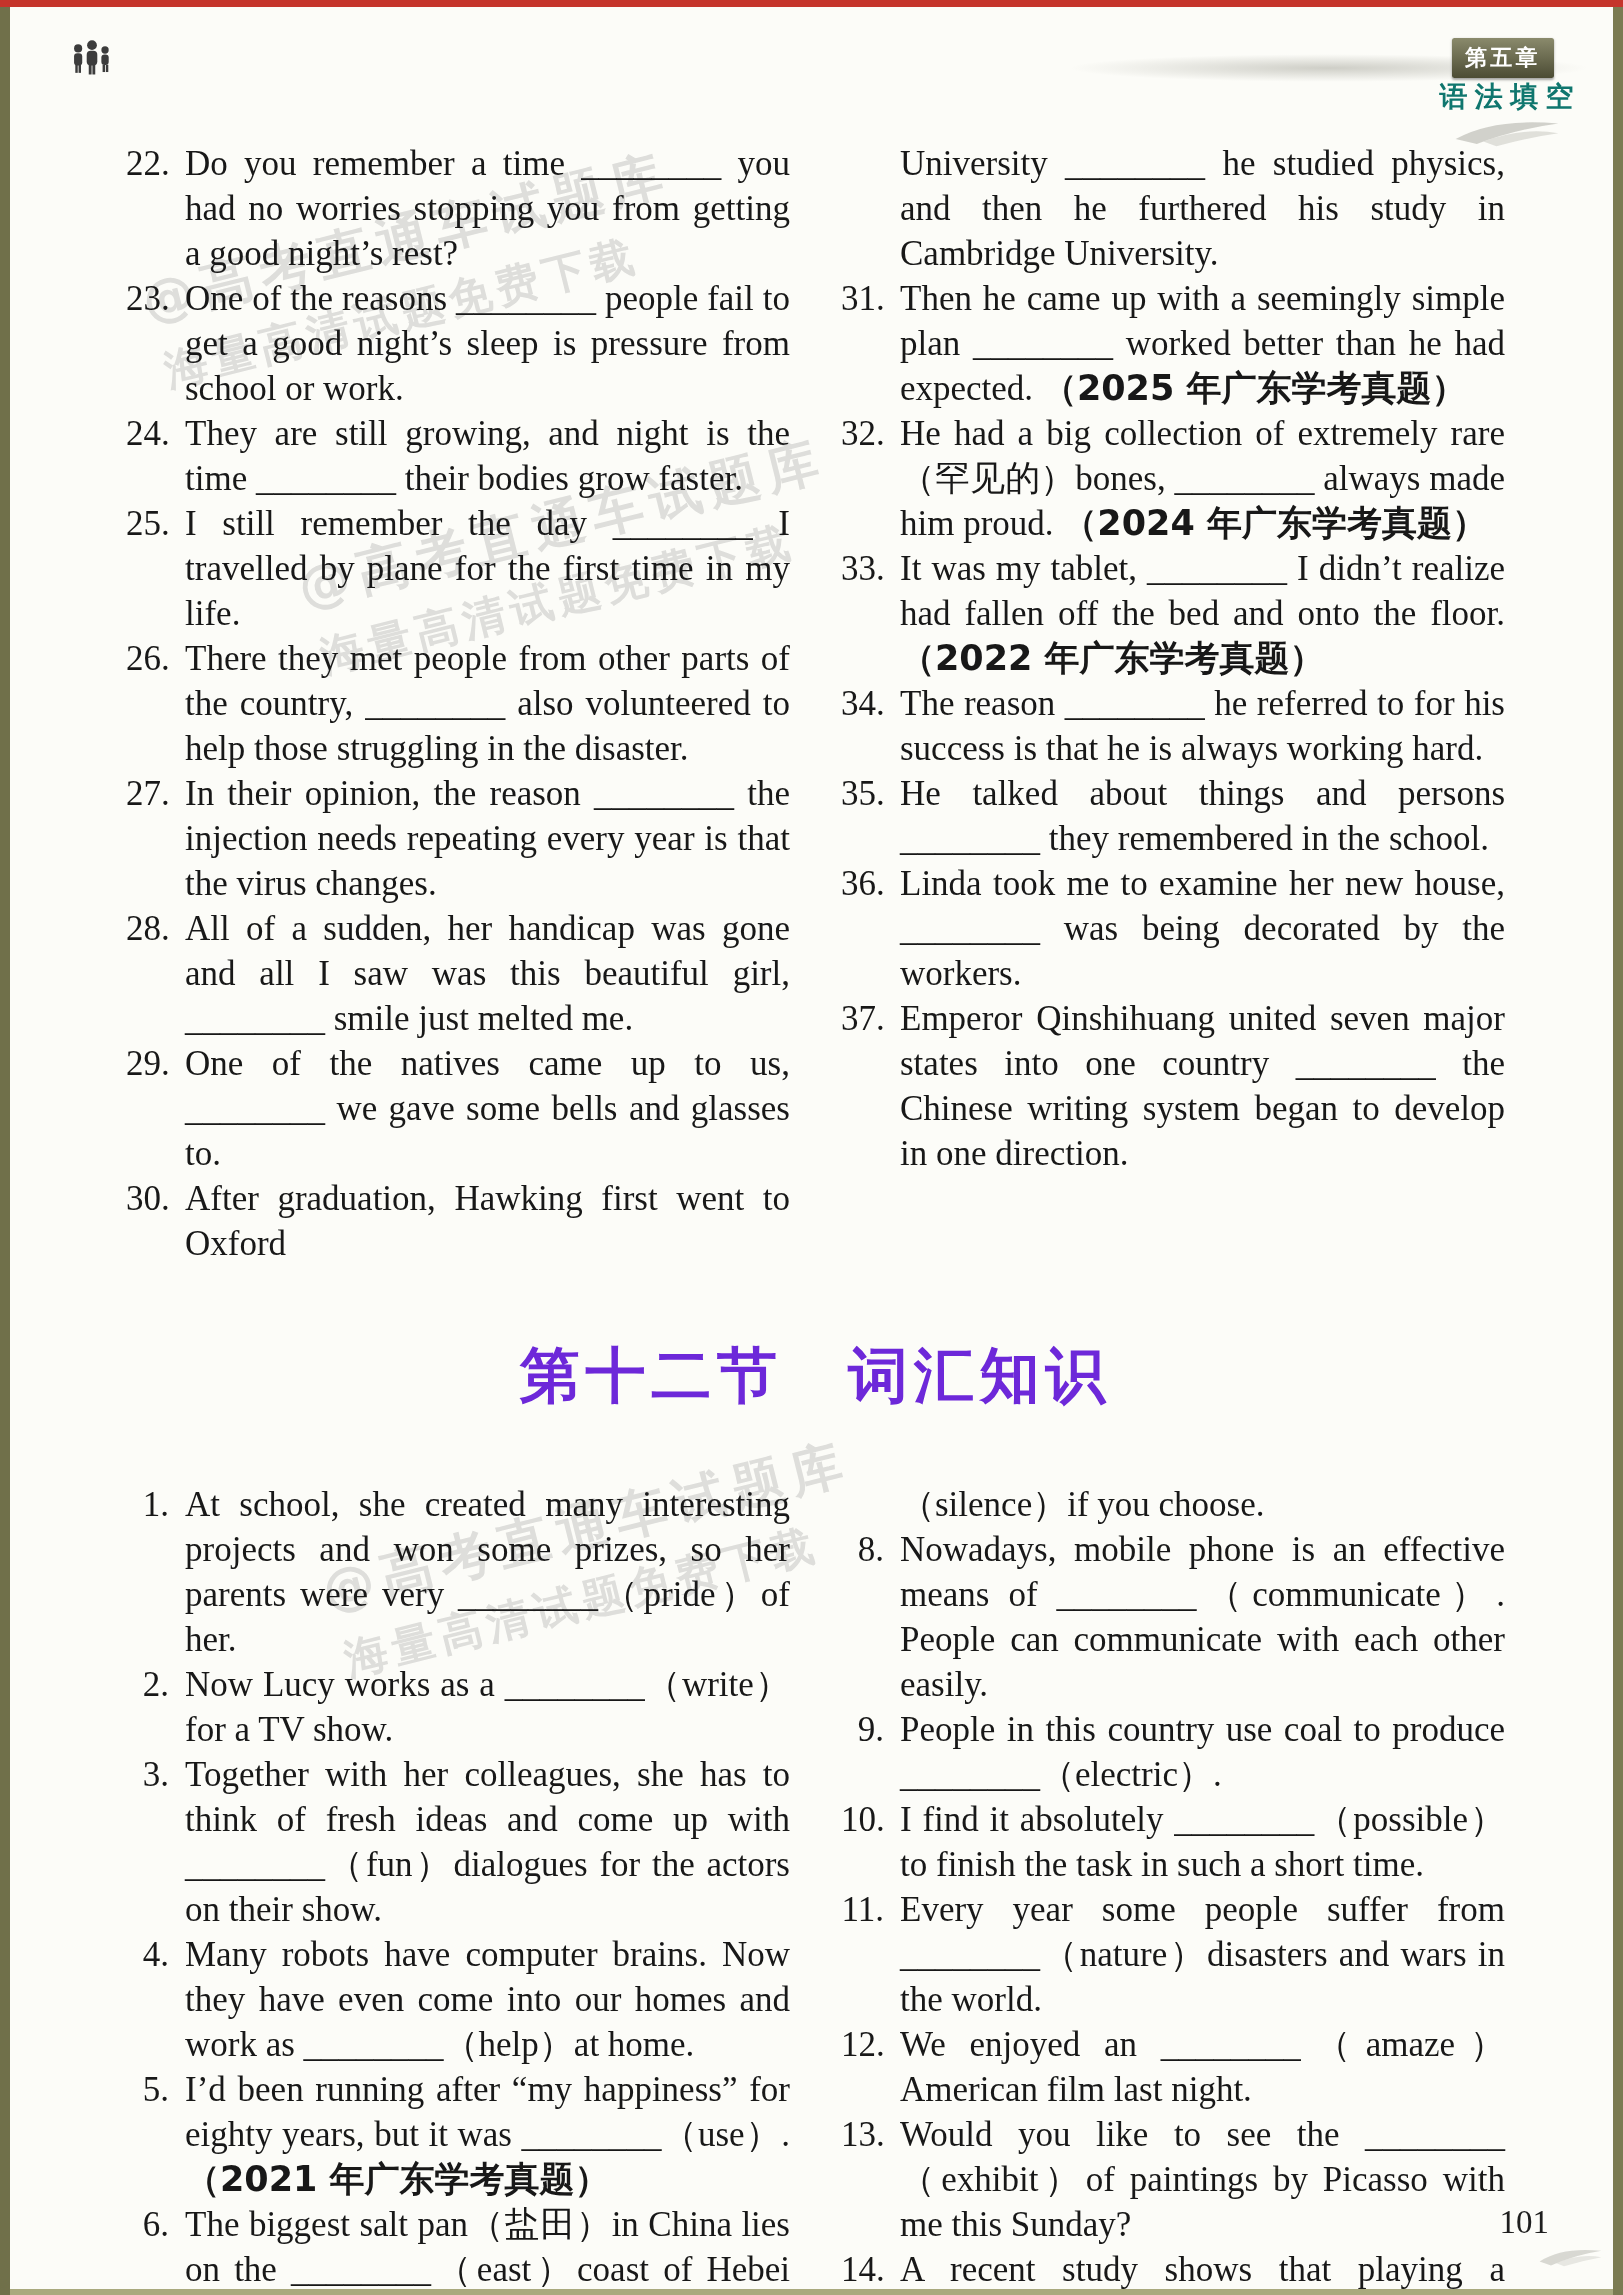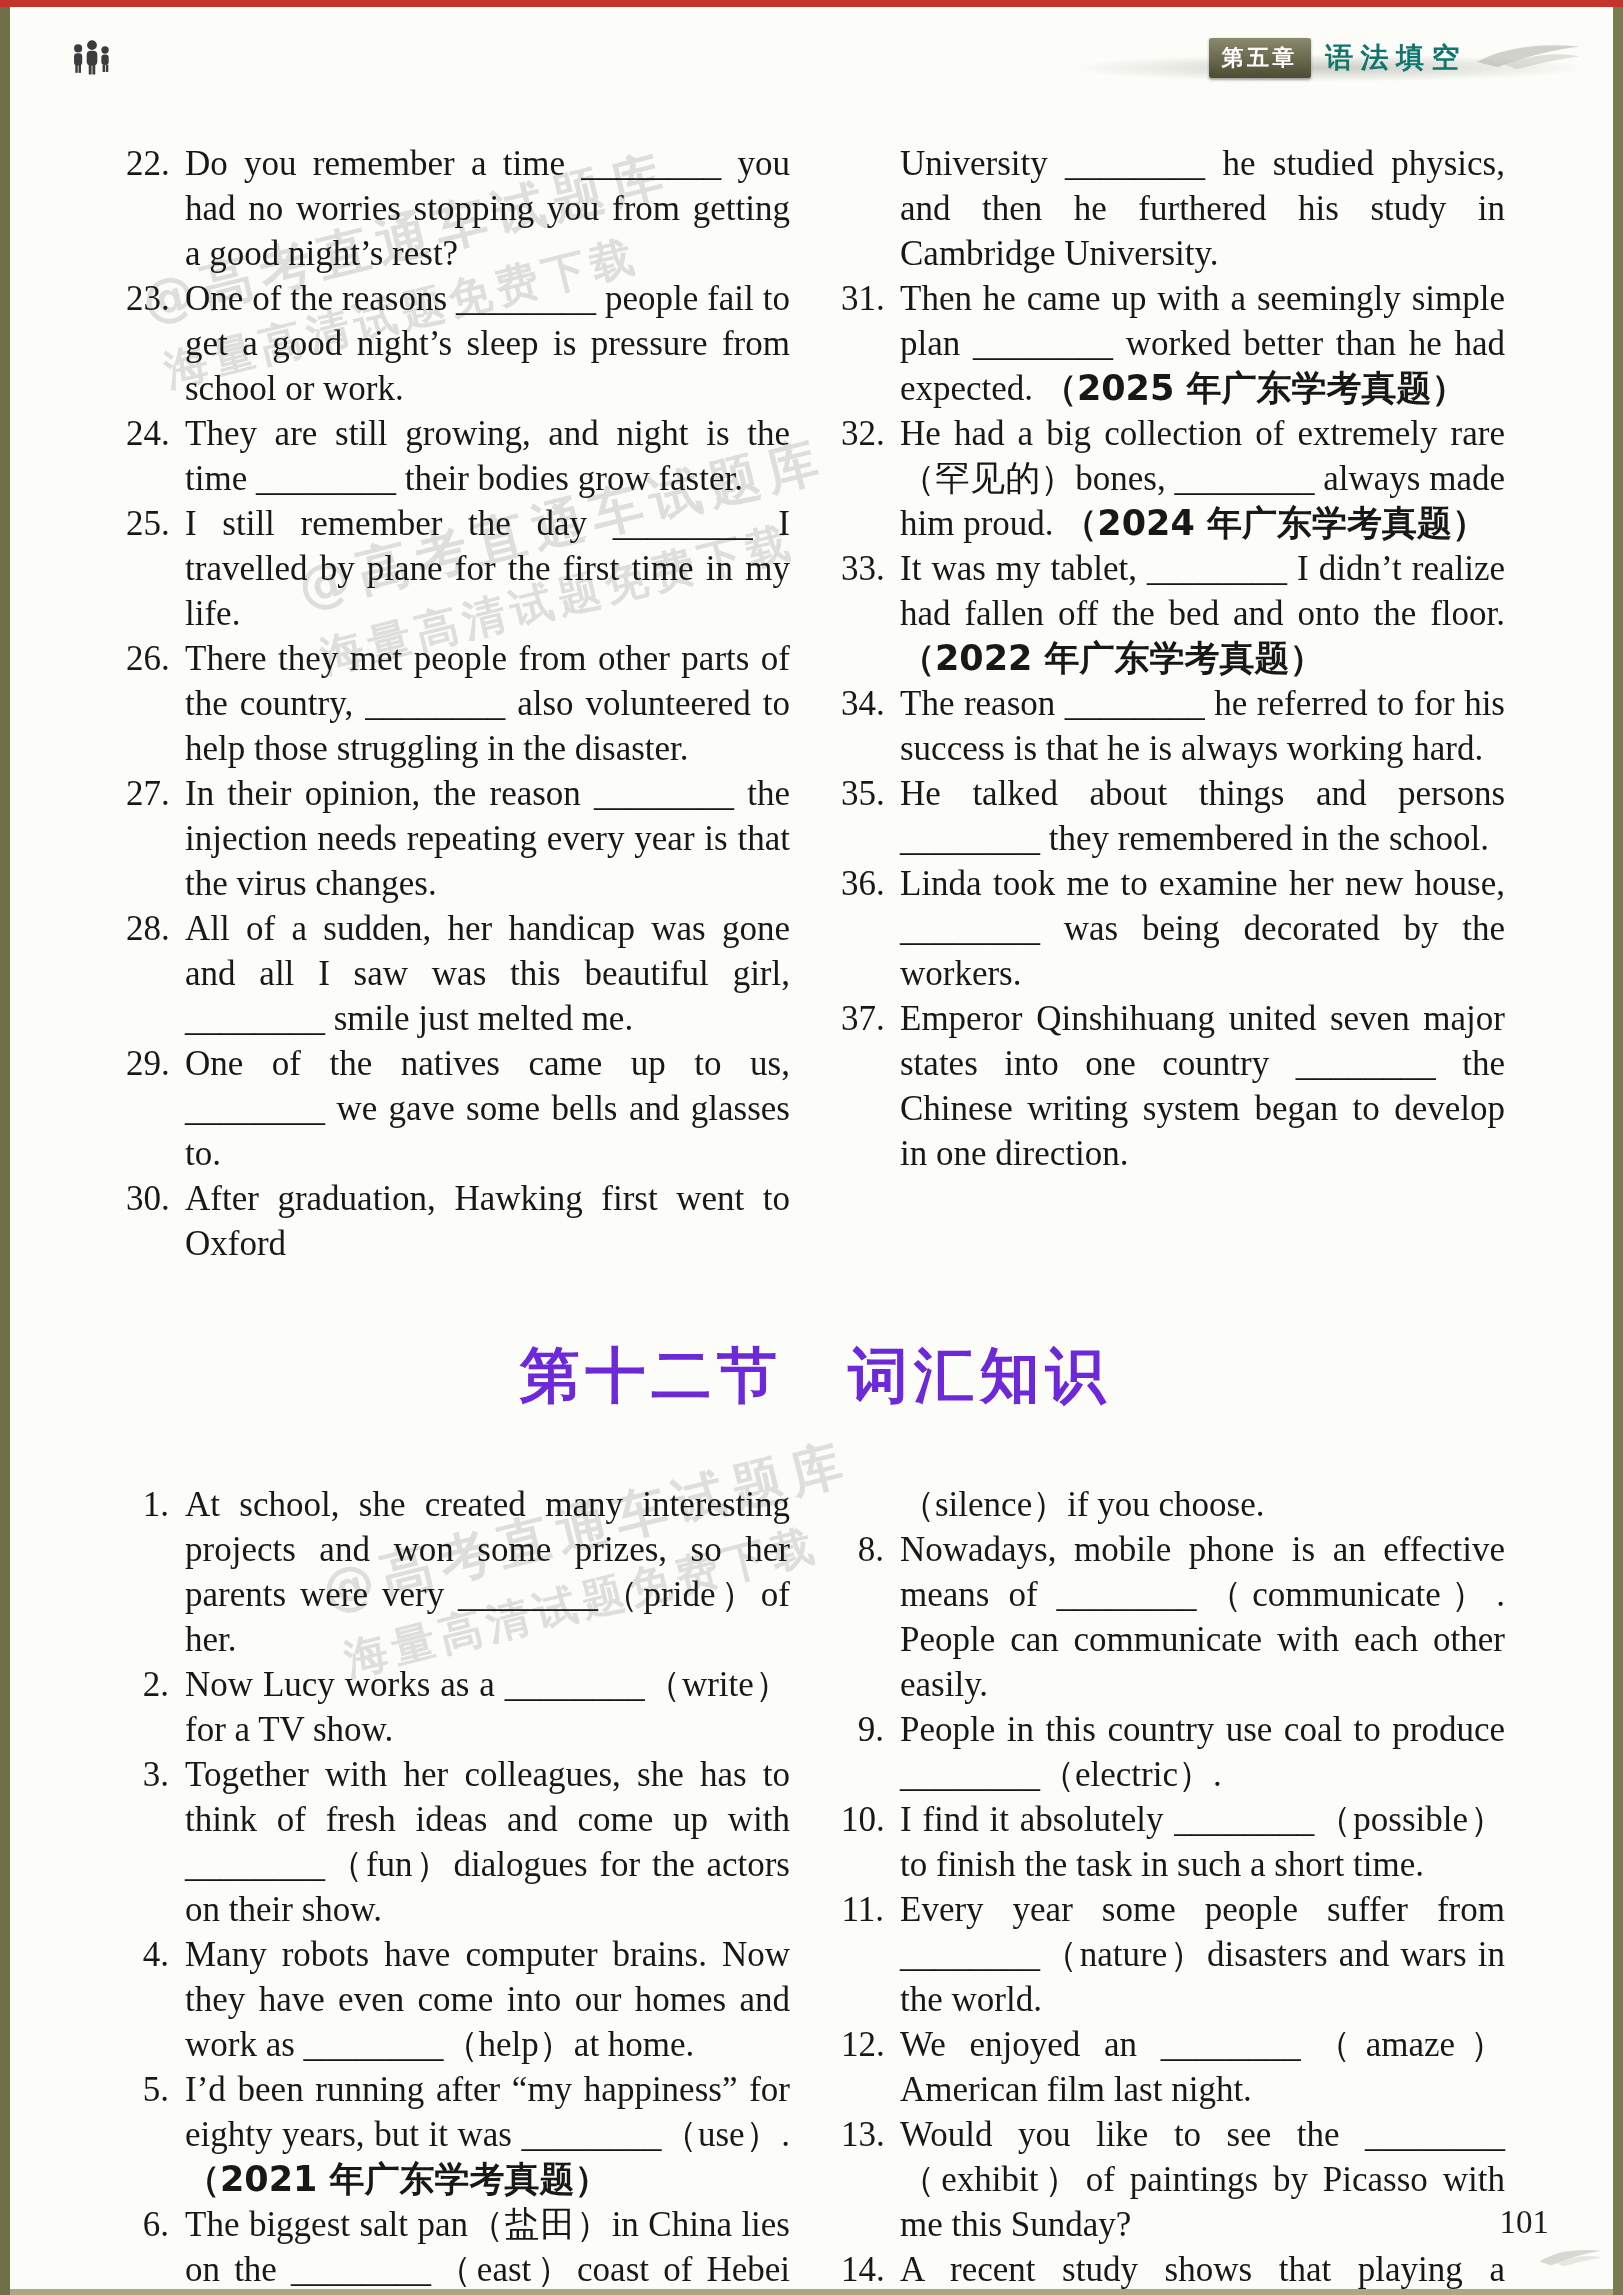--- a/index.html
+++ b/index.html
@@ -18,21 +18,21 @@
   .edge-right{position:absolute;top:7.4px;right:0;bottom:0;width:10.6px;background:#7b7b52;}
   .edge-bottom{position:absolute;left:9.8px;right:10.6px;bottom:0;height:5.7px;background:#a9a97e;}
 
   
   header{position:absolute;top:33px;left:0;right:0;height:57px;}
   .figures{position:absolute;left:70px;top:6.5px;}
   .header-band{
     position:absolute;right:33px;top:21px;width:524px;height:28px;
     background:radial-gradient(ellipse at center, rgba(100,100,85,0.30), rgba(100,100,85,0) 70%);
   }
-  .header-right{position:absolute;right:43px;top:4.9px;display:flex;align-items:center;}
+  .header-right{position:absolute;right:43px;top:4.9px;display:flex;align-items:center;flex-direction:column;}
   .badge{
     background:linear-gradient(180deg,#8a8a6c,#4c4c34);
     color:#fff;
     font-family:"DejaVu Sans", sans-serif;
     font-weight:bold;font-size:22px;letter-spacing:3.3px;
     padding:4.9px 13px;border-radius:2.5px;
     box-shadow:0 1.6px 2.5px rgba(0,0,0,0.35);
   }
   .chapter-title{
     font-family:"DejaVu Sans", sans-serif;font-weight:bold;

